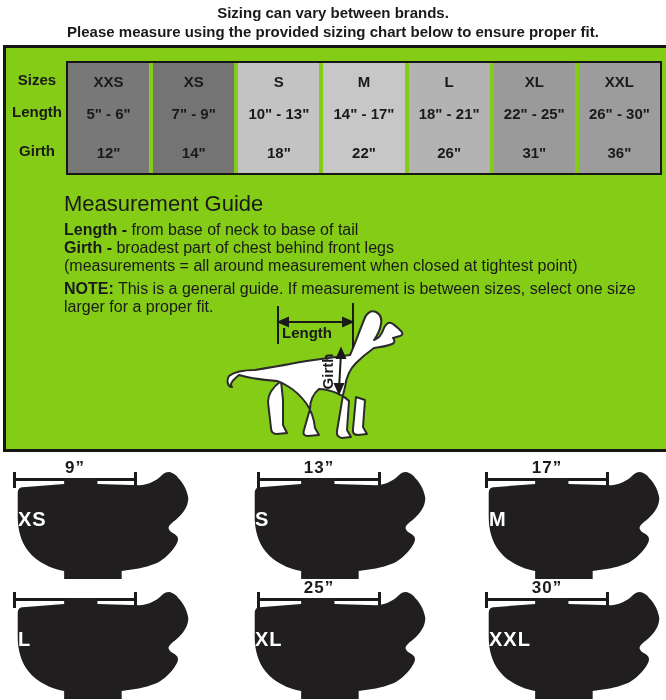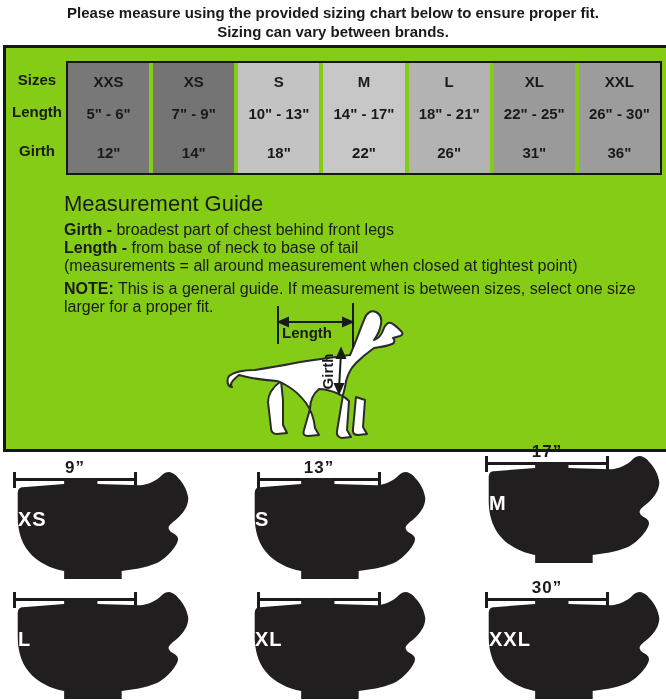--- a/index.html
+++ b/index.html
@@ -53,22 +53,22 @@
   .col-a .m-label,.col-a .m-line{left:10px;} .col-a .coat{left:6px;}  .col-a .coat-size{left:14px;top:50px;}
   .col-b .m-label,.col-b .m-line{left:31px;} .col-b .coat{left:20px;} .col-b .coat-size{left:28px;top:50px;}
   .col-c .m-label,.col-c .m-line{left:36px;} .col-c .coat{left:31px;} .col-c .coat-size{left:39px;top:50px;}
 </style>
 </head>
 <body>
 
 <div class="page">
 
   <div class="header">
+    <div>Sizing can vary between brands.</div>
     <div>Please measure using the provided sizing chart below to ensure proper fit.</div>
-    <div>Sizing can vary between brands.</div>
   </div>
 
   <div class="main-box">
 
     <div class="size-table">
       <div class="row-headers">
         <div>Sizes</div>
         <div>Length</div>
         <div>Girth</div>
       </div>
@@ -106,22 +106,22 @@
         <div class="size-col" style="background-color: rgb(156, 156, 156);">
           <div>XXL</div>
           <div>26" - 30"</div>
           <div>36"</div>
         </div>
       </div>
     </div>
 
     <div class="guide">
       <h2>Measurement Guide</h2>
+      <p><span class="term">Length -</span> <span>from base of neck to base of tail</span></p>
       <p><span class="term">Girth -</span> <span>broadest part of chest behind front legs</span></p>
-      <p><span class="term">Length -</span> <span>from base of neck to base of tail</span></p>
       <p>(measurements = all around measurement when closed at tightest point)</p>
       <p class="note-p"><span class="term">NOTE:</span> <span>This is a general guide. If measurement is between sizes, select one size larger for a proper fit.</span></p>
     </div>
 
     <svg class="diagram-svg" width="185" height="146" viewBox="0 0 185 146">
       <g fill="#ffffff" stroke="#2b2b2b" stroke-width="2" stroke-linejoin="round" stroke-linecap="round">
 
         <path d="M 131 95 L 128 127 Q 127 133 133 133 L 142 132 L 138 125 L 140 98 Z"></path>
         <path d="M 56 79 C 48 85 43 93 43 100 L 46 126 Q 46 132 52 132 L 62 131 L 58 123 L 58 98 Z"></path>
 
@@ -203,38 +203,39 @@
 
   <div class="panel col-b" style="left:227px;top:458px;">
     <div class="m-label">13”</div>
     <div class="m-line"></div>
     <svg class="coat" width="186" height="108" viewBox="0 0 171 107">
         <use href="#coat-shape" fill="#211e1f"></use>
       </svg>
     <div class="coat-size">S</div>
   </div>
 
-  <div class="panel col-c" style="left:450px;top:442px;text-decoration:underline;">
+  <div class="panel col-c" style="left:450px;top:458px;text-decoration:underline;">
     <div class="m-label">17”</div>
     <div class="m-line"></div>
     <svg class="coat" width="186" height="108" viewBox="0 0 171 107">
         <use href="#coat-shape" fill="#211e1f"></use>
       </svg>
     <div class="coat-size">M</div>
   </div>
 
   <div class="panel col-a" style="left:4px;top:578px;">
     <div class="m-line"></div>
     <svg class="coat" width="186" height="108" viewBox="0 0 171 107">
         <use href="#coat-shape" fill="#211e1f"></use>
       </svg>
     <div class="coat-size">L</div>
   </div>
 
   <div class="panel col-b" style="left:227px;top:578px;">
+    <div class="m-label">25”</div>
     <div class="m-line"></div>
     <svg class="coat" width="186" height="108" viewBox="0 0 171 107">
         <use href="#coat-shape" fill="#211e1f"></use>
       </svg>
     <div class="coat-size">XL</div>
   </div>
 
   <div class="panel col-c" style="left:450px;top:578px;">
     <div class="m-label">30”</div>
     <div class="m-line"></div>

